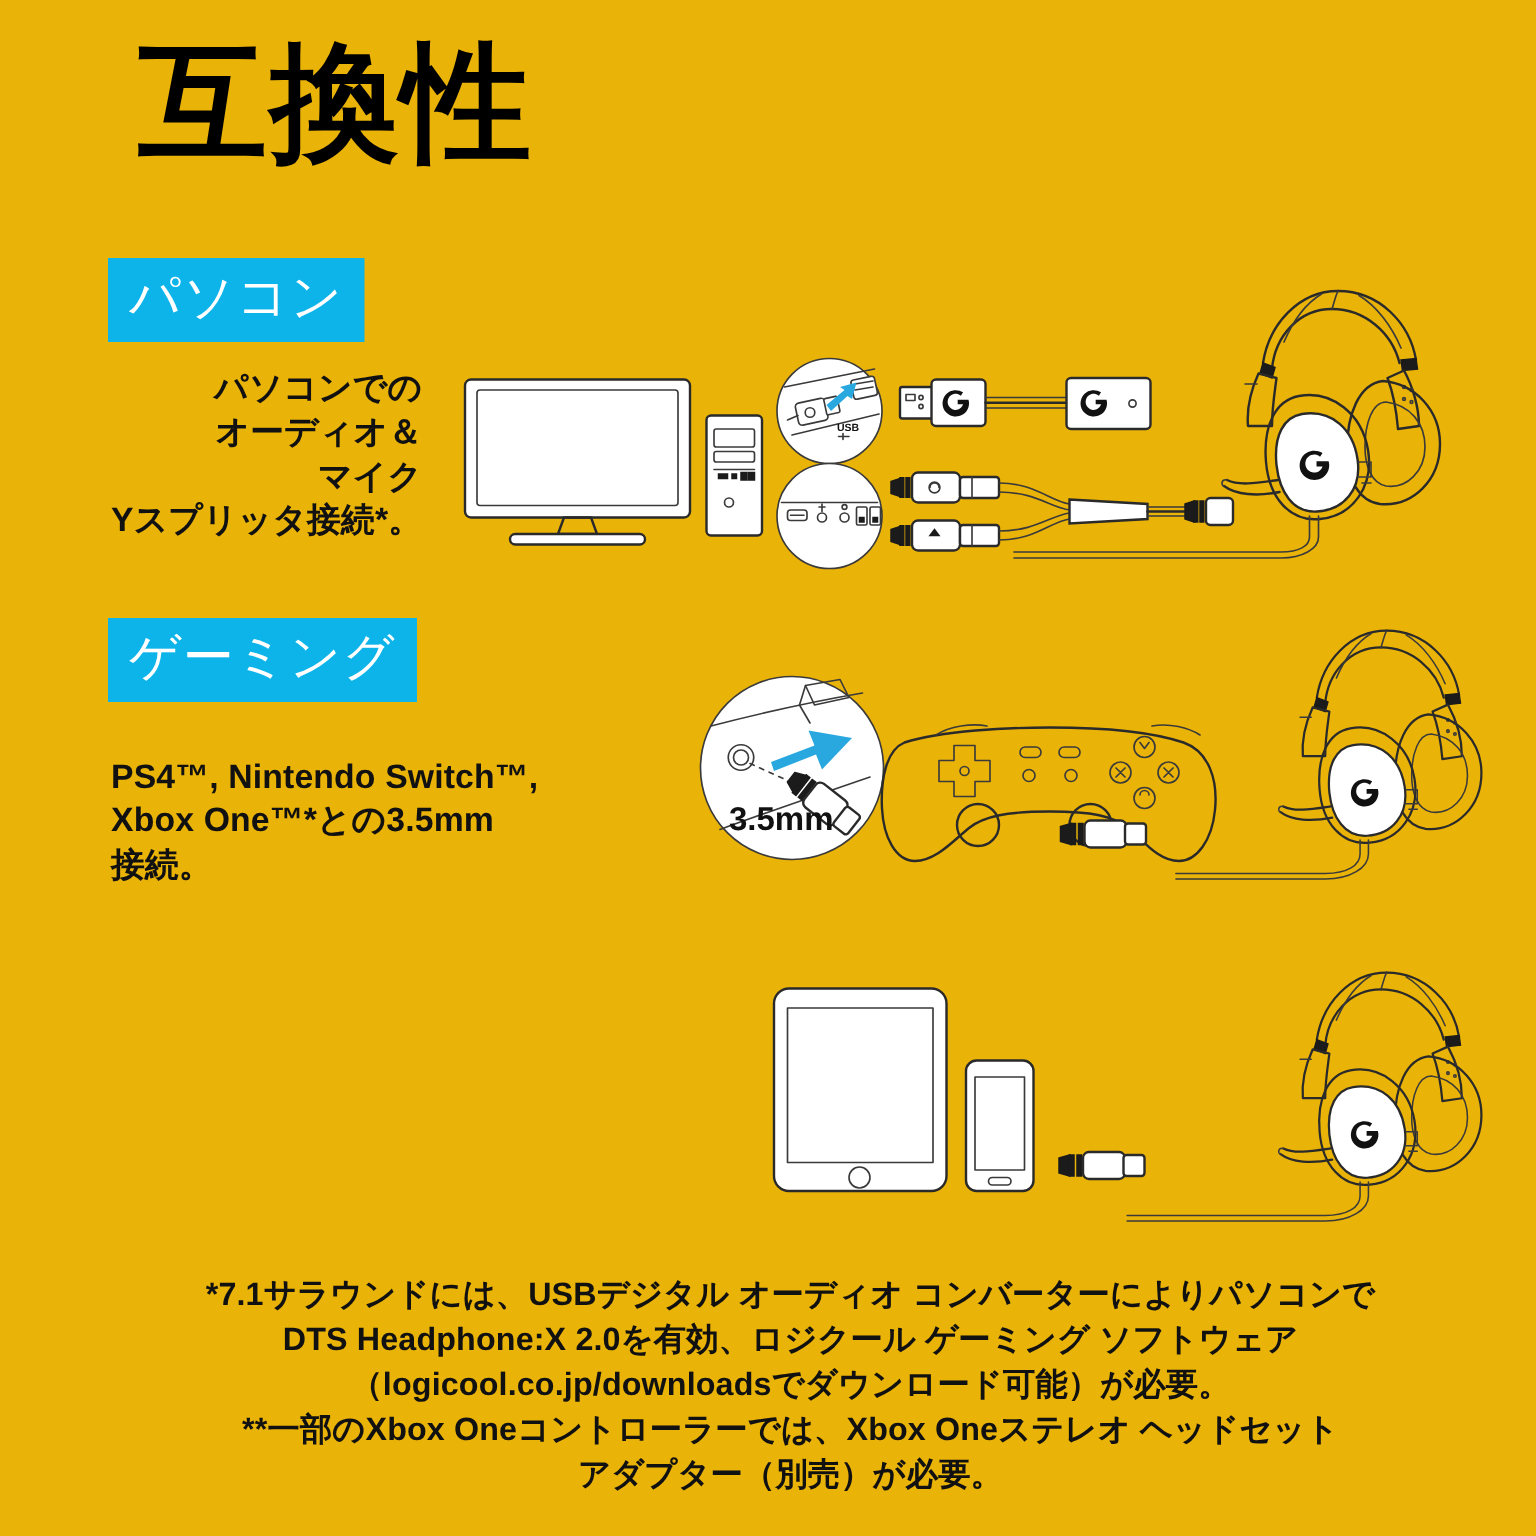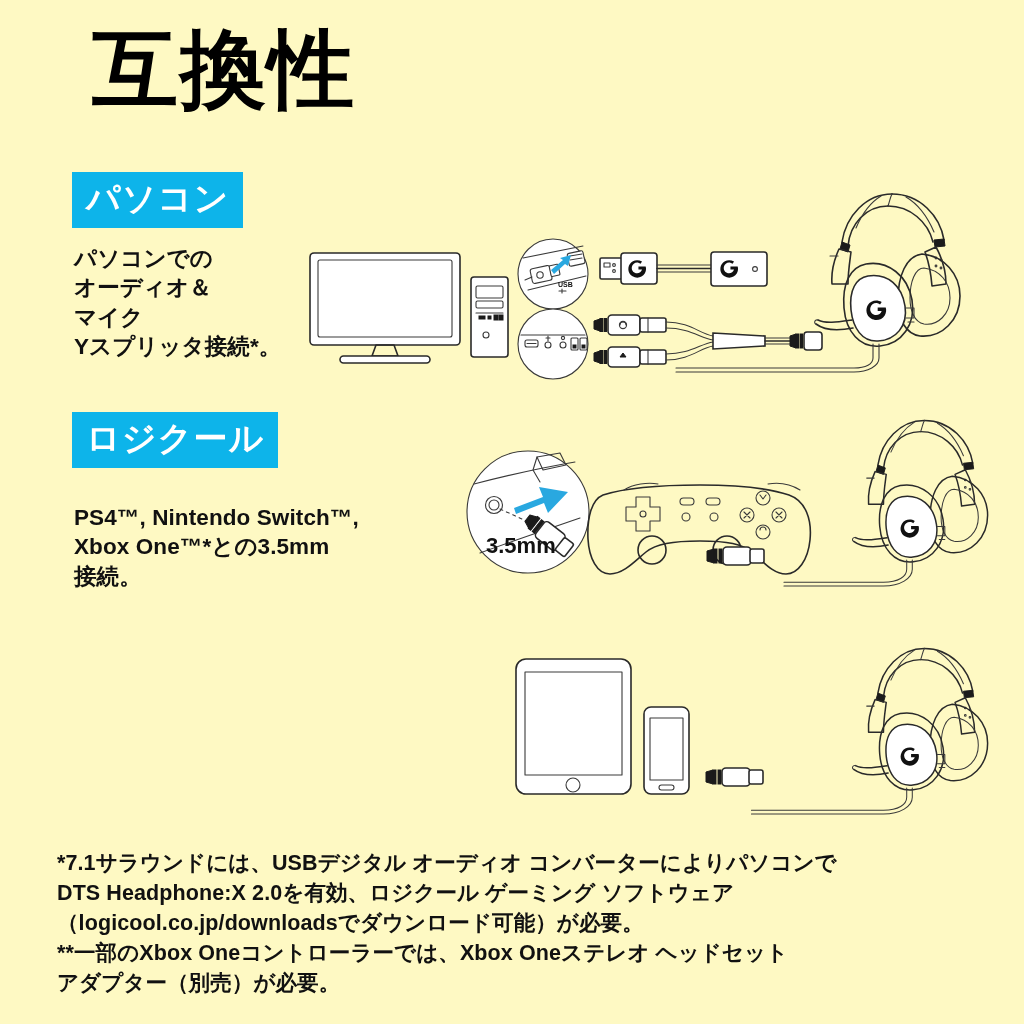--- a/index.html
+++ b/index.html
@@ -2,61 +2,61 @@
 <html><head>
 <meta charset="utf-8">
 <style>
   html,body{margin:0;padding:0;background:#ffffff;}
   body{
     width:1024px;height:1024px;position:relative;overflow:hidden;
     font-family:"Liberation Sans","DejaVu Sans",sans-serif;
     color:#000;
     -webkit-font-smoothing:antialiased;
   }
-  .page{position:absolute;inset:0;background:#fef9c3;}
+  .page{position:absolute;inset:0;background:#eab308;}
 
   
   .page-title{
     position:absolute;left:92px;top:26px;
     font-size:86px;line-height:1.0;font-weight:700;
     letter-spacing:2px;color:#000;white-space:nowrap;
   }
 
   
   .section{position:absolute;left:0;width:1024px;}
   #sec-pc{top:160px;height:230px;}
   #sec-console{top:400px;height:220px;}
   #sec-mobile{top:620px;height:200px;}
 
   .badge{
     position:absolute;left:72px;
     background:#0db4ea;color:#fff;
-    font-weight:700;display:inline-block;
+    font-weight:400;display:inline-block;
     padding:6px 14px 9px 14px;
     font-size:34px;line-height:1.22;
     letter-spacing:1px;white-space:nowrap;
   }
   #sec-pc .badge{top:12px;}
   #sec-console .badge{top:12px;}
   #sec-mobile .badge{top:12px;}
 
   .body-text{
     position:absolute;left:74px;
     font-size:22.5px;font-weight:700;line-height:1.30;
     letter-spacing:0.1px;color:#111;white-space:pre-line;
   }
-  #sec-pc .body-text{top:84px;}
+  #sec-pc .body-text{top:84px;text-align:right;}
   #sec-console .body-text{top:84px;margin-top:19px;}
   #sec-mobile .body-text{top:84px;}
 
   
   .footnote{
     position:absolute;left:57px;top:848px;width:940px;
     font-size:21.5px;font-weight:700;line-height:1.40;
-    letter-spacing:0.1px;color:#111;white-space:pre-line;
+    letter-spacing:0.1px;color:#111;white-space:pre-line;text-align:center;
   }
 
   
   .art{position:absolute;left:0;top:0;width:1024px;height:1024px;pointer-events:none;}
   svg{display:block;}
   .ln{fill:none;stroke:#2a2a2a;stroke-width:1.6;stroke-linejoin:round;stroke-linecap:round;}
   .ln-thin{fill:none;stroke:#3a3a3a;stroke-width:1.1;stroke-linejoin:round;stroke-linecap:round;}
   .fill-dark{fill:#1b1b1b;stroke:#1b1b1b;stroke-width:1;}
   .fill-white{fill:#ffffff;stroke:#2a2a2a;stroke-width:1.6;}
   .fill-white-thin{fill:#ffffff;stroke:#3a3a3a;stroke-width:1.1;}
@@ -73,21 +73,21 @@
 
   <div class="section" id="sec-pc">
     <div class="badge">パソコン</div>
     <div class="body-text">パソコンでの
 オーディオ＆
 マイク
 Yスプリッタ接続*。</div>
   </div>
 
   <div class="section" id="sec-console">
-    <div class="badge">ロジクール</div>
+    <div class="badge">ゲーミング</div>
     <div class="body-text">PS4™, Nintendo Switch™,
 Xbox One™*との3.5mm
 接続。</div>
   </div>
 
 
   <div class="footnote">*7.1サラウンドには、USBデジタル オーディオ コンバーターによりパソコンで
 DTS Headphone:X 2.0を有効、ロジクール ゲーミング ソフトウェア
 （logicool.co.jp/downloadsでダウンロード可能）が必要。
 **一部のXbox Oneコントローラーでは、Xbox Oneステレオ ヘッドセット

